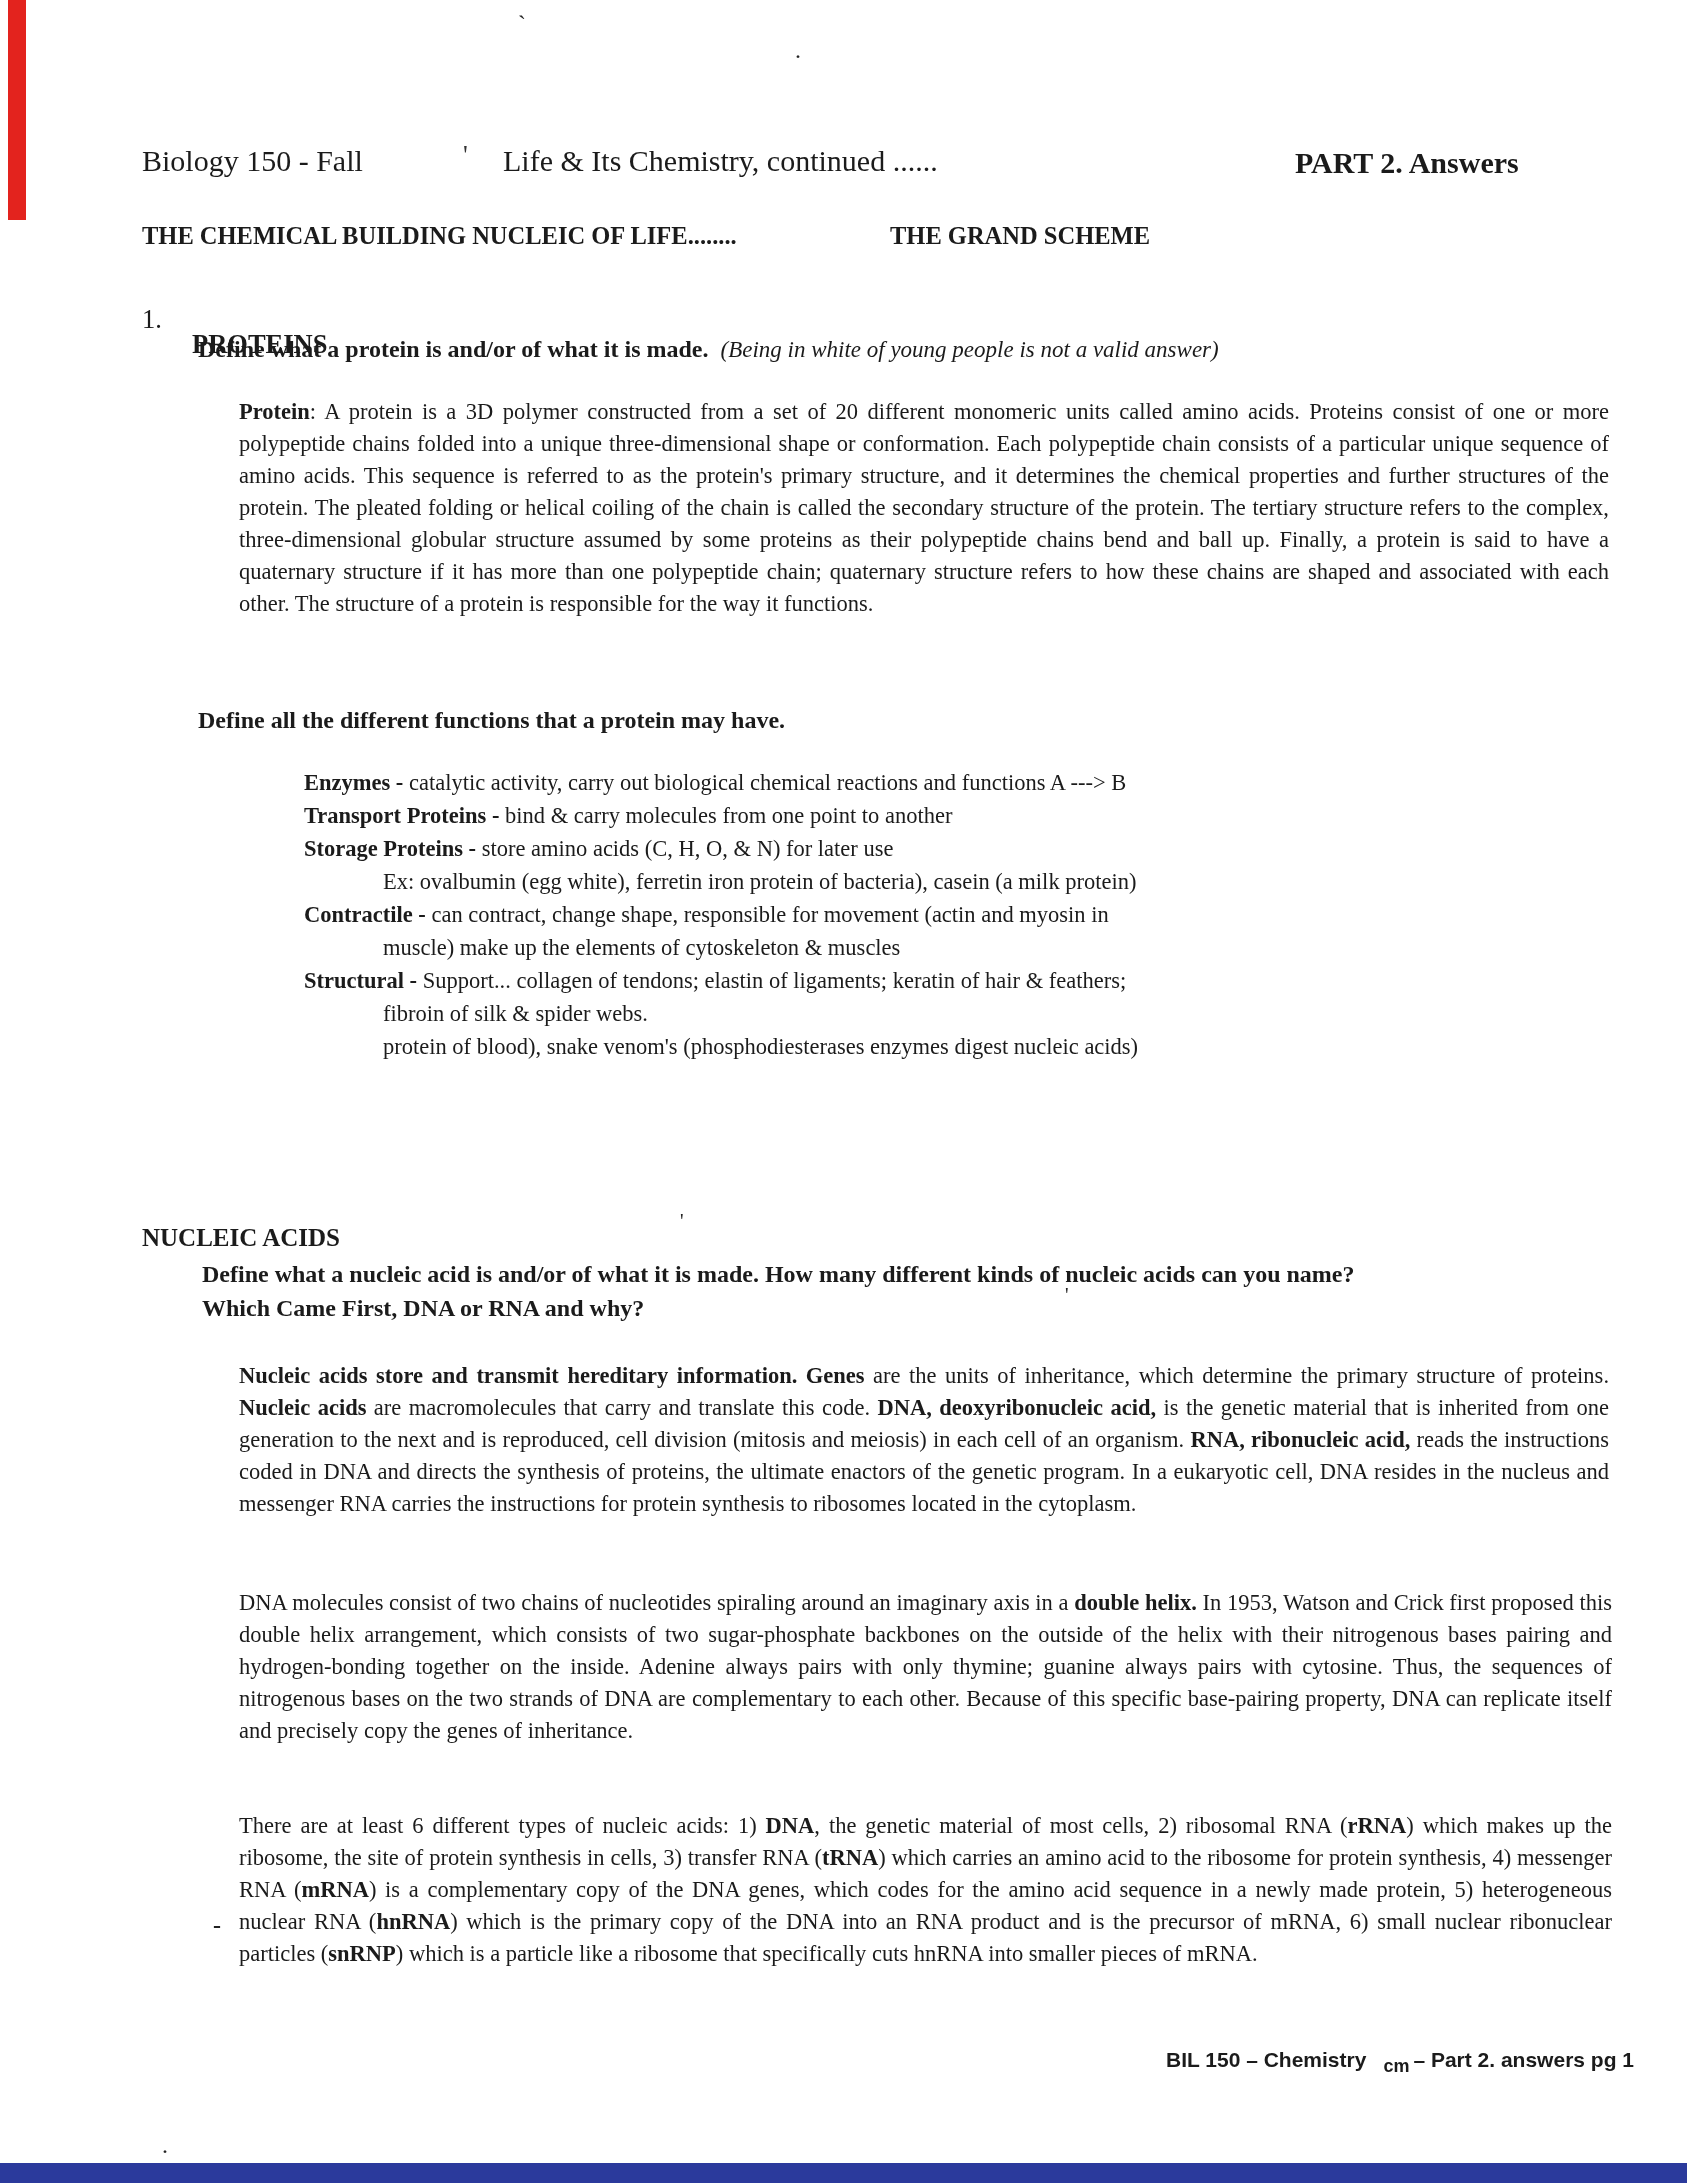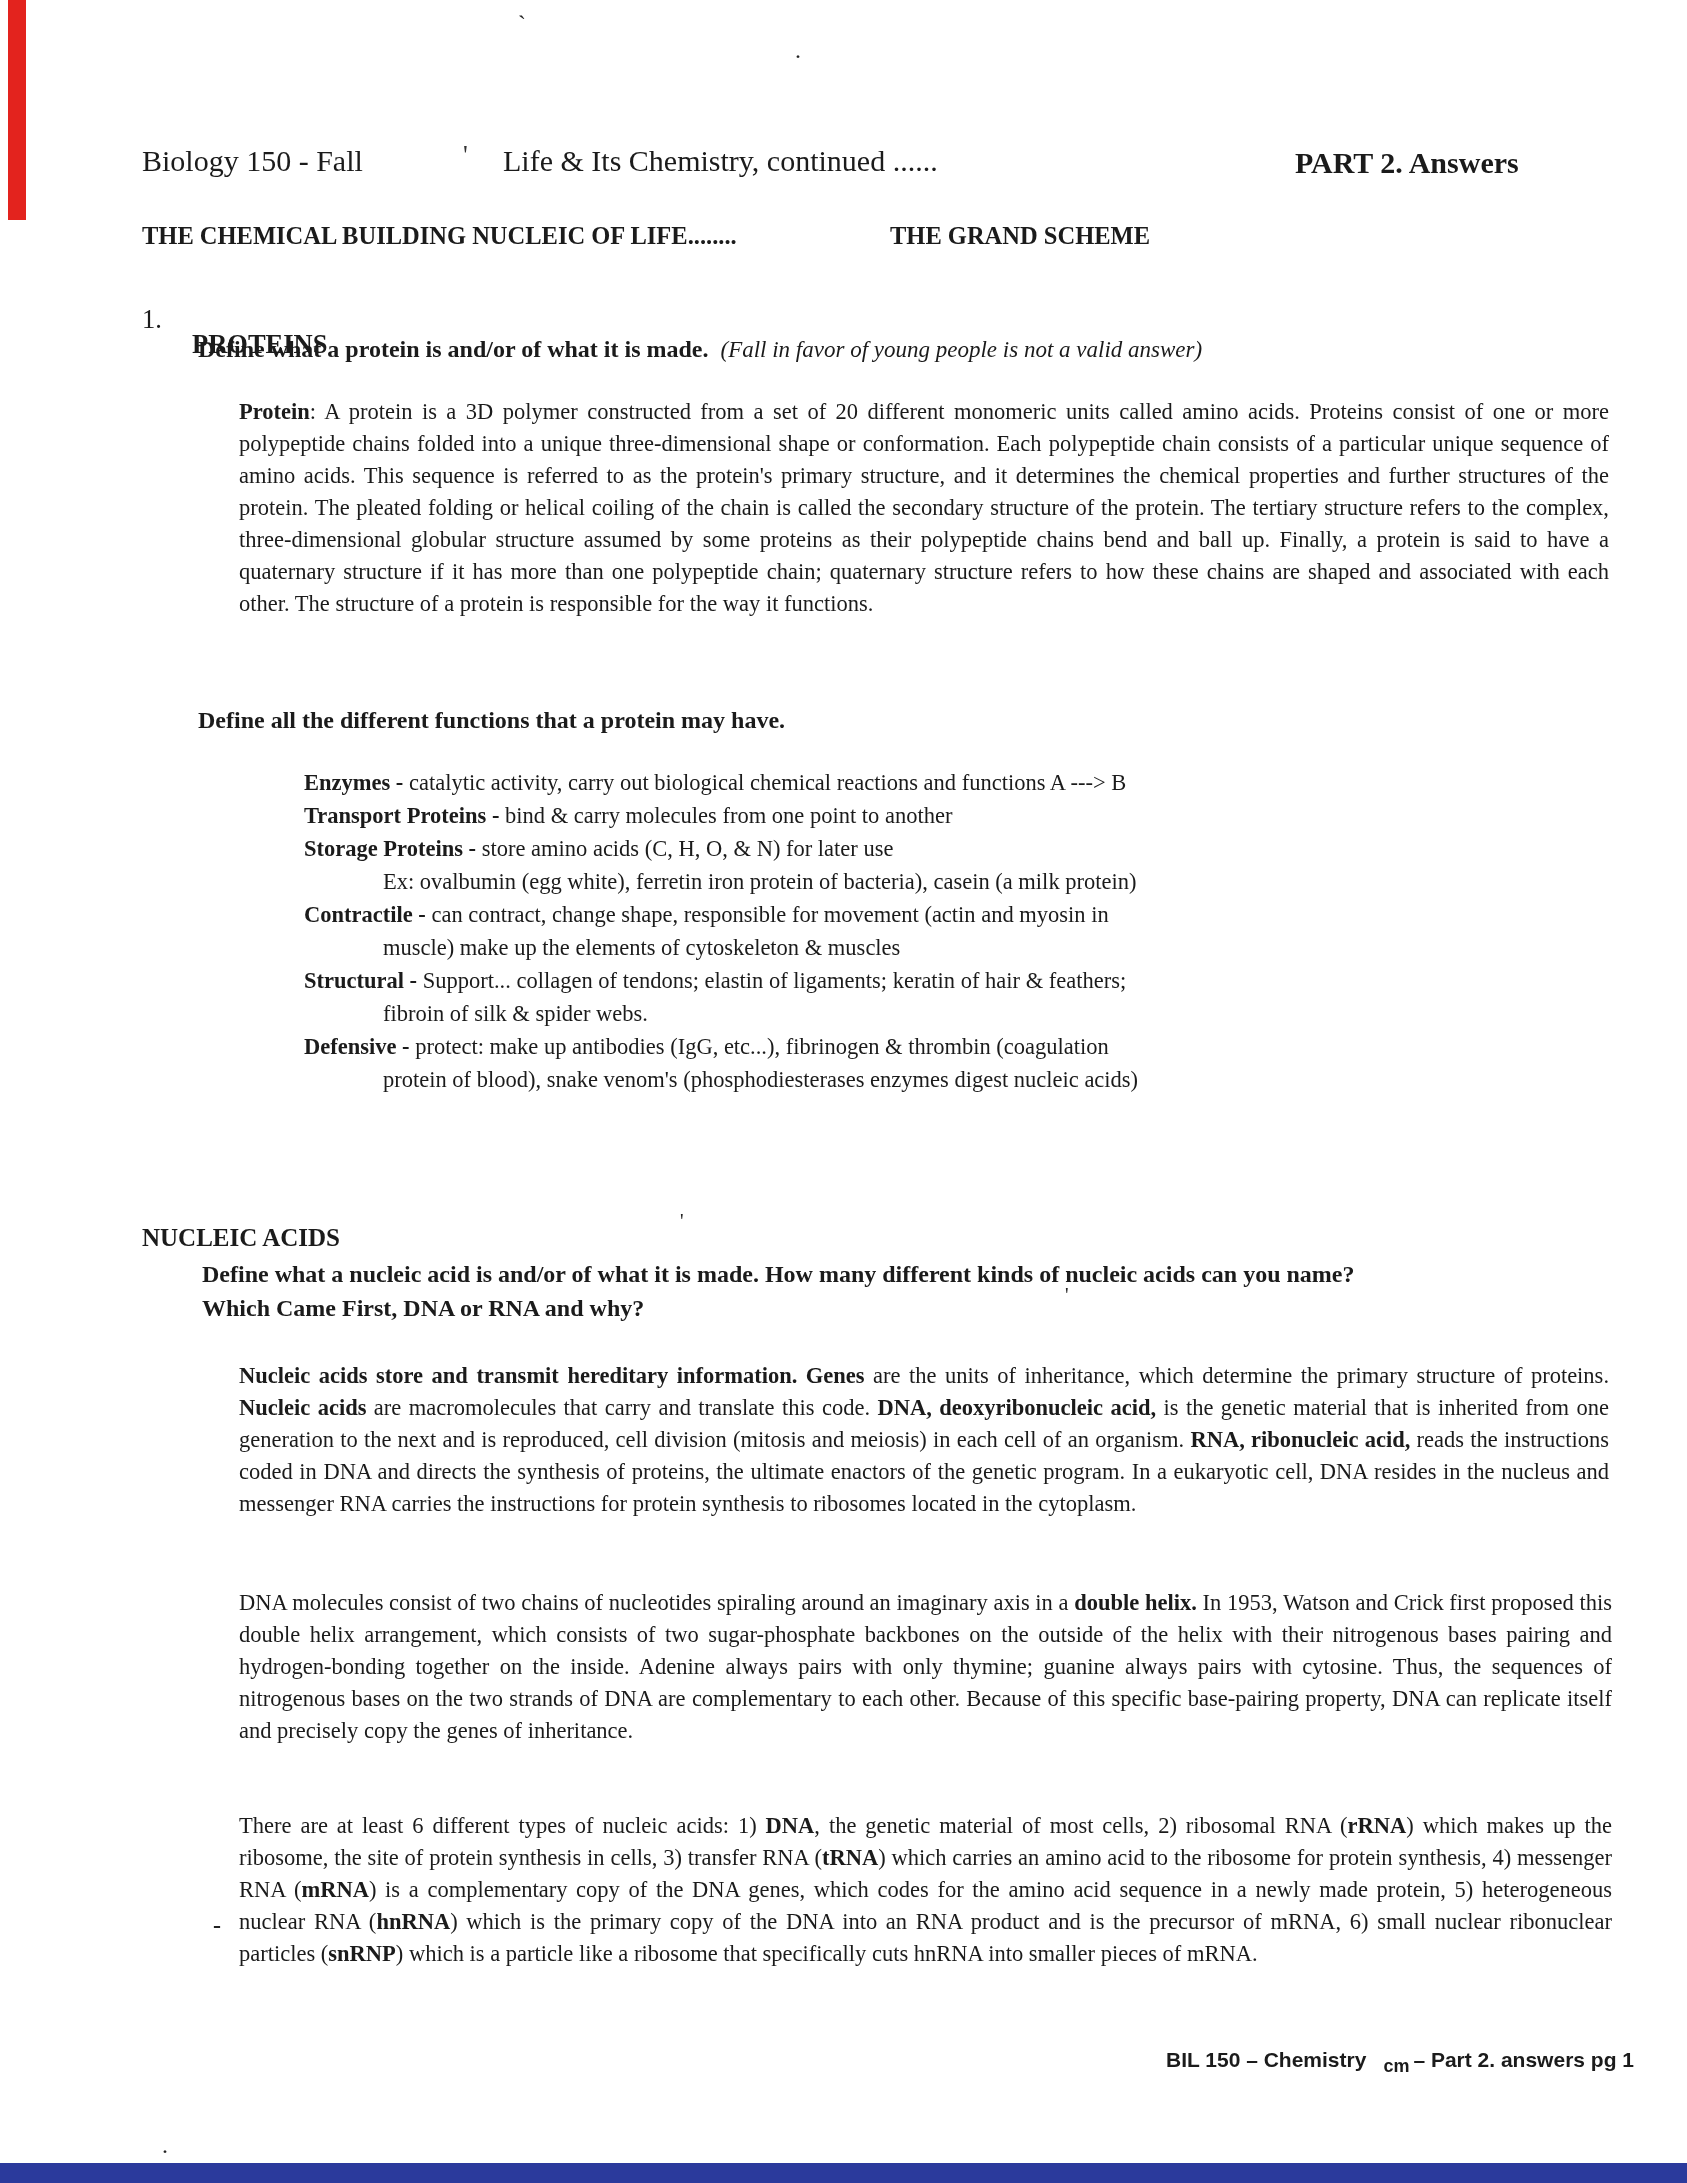--- a/index.html
+++ b/index.html
@@ -75,37 +75,36 @@
   <div class="abs header-title">Life &amp; Its Chemistry, continued ......</div>
   <div class="abs header-part">PART 2.  Answers</div>
 
   <div class="abs subheader-left">THE CHEMICAL BUILDING NUCLEIC OF LIFE........</div>
   <div class="abs subheader-right">THE GRAND SCHEME</div>
 
   <div class="abs sec-num">1.</div>
   <div class="abs sec-heading-proteins">PROTEINS</div>
 
   <div class="abs q1">
-    <span class="b">Define what a protein is and/or of what it is made.</span><span class="i q1-italic">(Fall in favor of young people is not a valid answer)</span>
+    <span class="b">Define what a protein is and/or of what it is made.</span><span class="i q1-italic">(Being in white of young people is not a valid answer)</span>
   </div>
 
   <div class="abs para def-para"><span class="b">Protein</span><span>:  A protein is a 3D polymer constructed from a set of 20 different monomeric units called amino acids. Proteins consist of one or more polypeptide chains folded into a unique three-dimensional shape or conformation. Each polypeptide chain consists of a particular unique sequence of amino acids.  This sequence is referred to as the protein's primary structure, and it determines the chemical properties and further structures of the protein.  The pleated folding or helical coiling of the chain is called the secondary structure of the protein.  The tertiary structure refers to the complex, three-dimensional globular structure assumed by some proteins as their polypeptide chains bend and ball up.  Finally, a protein is said to have a quaternary structure if it has more than one polypeptide chain; quaternary structure refers to how these chains are shaped and associated with each other. The structure of a protein is responsible for the way it functions.</span></div>
 
   <div class="abs q2">Define all the different functions that a protein may have.</div>
 
   <div class="abs fn-list">
       <div class="fn-item"><span class="b">Enzymes - </span>catalytic activity, carry out biological chemical reactions and functions A ---&gt;  B</div>
       <div class="fn-item"><span class="b">Transport Proteins - </span>bind &amp; carry molecules from one point to another</div>
       <div class="fn-item"><span class="b">Storage Proteins - </span>store amino acids (C, H, O, &amp; N) for later use</div>
       <div class="fn-item indent">Ex: ovalbumin (egg white), ferretin iron protein of bacteria), casein (a milk protein)</div>
       <div class="fn-item"><span class="b">Contractile - </span>can contract, change shape, responsible for movement (actin and myosin in</div>
       <div class="fn-item cont">muscle) make up the elements of  cytoskeleton &amp; muscles</div>
       <div class="fn-item"><span class="b">Structural - </span>Support... collagen of tendons;  elastin of ligaments; keratin of hair &amp; feathers;</div>
       <div class="fn-item cont">fibroin of silk &amp; spider webs.</div>
-      <div class="fn-item"><span class="b">Defensive - </span>protect: make up antibodies (IgG, etc...), fibrinogen &amp; thrombin (coagulation</div>
       <div class="fn-item cont">protein of blood),  snake venom's (phosphodiesterases enzymes digest nucleic acids)</div>
     </div>
 
   <div class="abs na-heading">NUCLEIC ACIDS</div>
   <div class="abs na-q1">Define what a nucleic acid is and/or of what it is made. How many different kinds of nucleic acids can you name?</div>
   <div class="abs na-q2">Which Came First, DNA or RNA and why?</div>
 
   <div class="abs para na-para1"><span class="b">Nucleic acids store and transmit hereditary information.</span><span>  </span><span class="b">Genes</span><span> are the units of inheritance, which determine the primary structure of proteins.  </span><span class="b">Nucleic acids</span><span> are macromolecules that carry and translate this code. </span><span class="b">DNA, deoxyribonucleic acid,</span><span> is the genetic material that is inherited from one generation to the next and is reproduced, cell division (mitosis and meiosis) in each cell of an organism.  </span><span class="b">RNA, ribonucleic acid,</span><span> reads the instructions coded in DNA and directs the synthesis of proteins, the ultimate enactors of the genetic program.  In a eukaryotic cell, DNA resides in the nucleus and messenger RNA carries the instructions for protein synthesis to ribosomes located in the cytoplasm.</span></div>
   <div class="abs para na-para2"><span>DNA molecules consist of two chains of nucleotides spiraling around an imaginary axis in a </span><span class="b">double helix.</span><span>  In 1953, Watson and Crick first proposed this double helix arrangement, which consists of two sugar-phosphate backbones on the outside of the helix with their nitrogenous bases pairing and hydrogen-bonding together on the inside.  Adenine always pairs with only thymine; guanine always pairs with cytosine.  Thus, the sequences of nitrogenous bases on the two strands of DNA are complementary to each other.  Because of this specific base-pairing property, DNA can replicate itself and precisely copy the genes of inheritance.</span></div>
   <div class="abs para na-para3"><span>There are at least 6 different types of nucleic acids:  1) </span><span class="b">DNA</span><span>, the genetic material of most cells, 2) ribosomal RNA (</span><span class="b">rRNA</span><span>) which makes up the ribosome, the site of protein synthesis in cells,  3) transfer RNA (</span><span class="b">tRNA</span><span>) which carries an amino acid to the ribosome for protein synthesis, 4) messenger RNA (</span><span class="b">mRNA</span><span>) is a complementary copy of the DNA genes, which codes for the amino acid sequence in a newly made protein,  5) heterogeneous nuclear RNA (</span><span class="b">hnRNA</span><span>) which is the primary copy of the DNA into an RNA product and is the precursor of mRNA, 6) small nuclear ribonuclear particles (</span><span class="b">snRNP</span><span>) which is a particle like a ribosome that specifically cuts hnRNA into smaller pieces of mRNA.</span></div>

